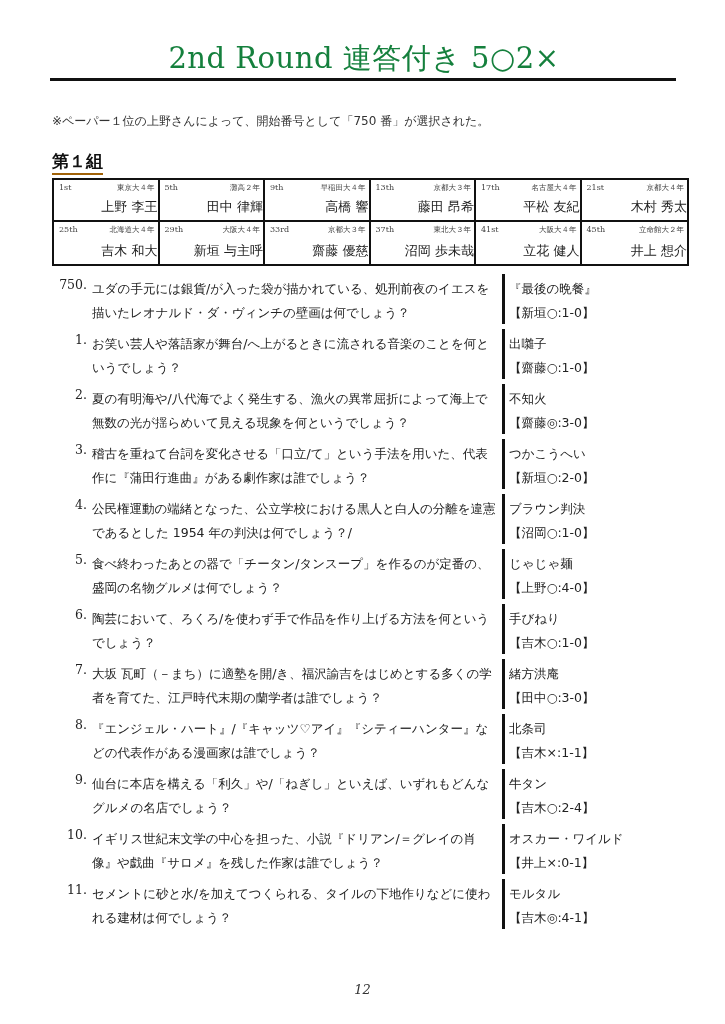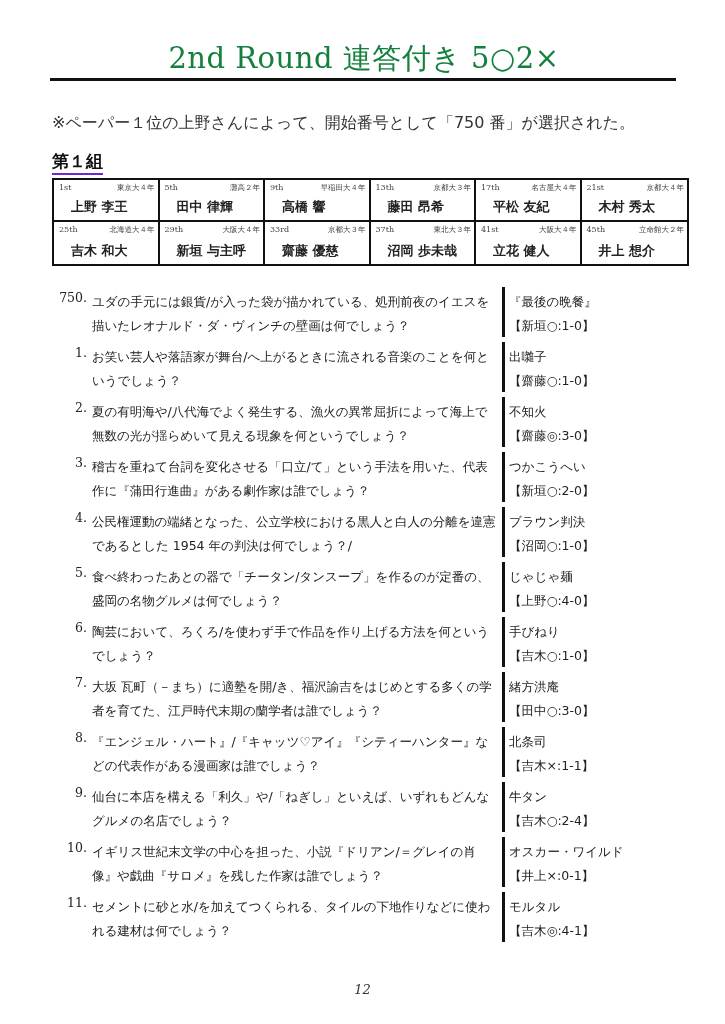--- a/index.html
+++ b/index.html
@@ -9,48 +9,48 @@
   }
   .title {
     position: absolute; left: 52px; top: 38px; width: 624px;
     text-align: center; font-family: "DejaVu Serif", serif;
     font-size: 29px; line-height: 40px; color: #15803d; letter-spacing: 0.5px;
   }
   .title-rule {
     position: absolute; left: 50px; top: 78px; width: 626px; height: 3px; background: #111;
   }
   .note {
-    position: absolute; left: 52px; top: 113px; font-size: 16px; color: #333;
+    position: absolute; left: 52px; top: 113px; font-size: 12px; color: #333;
   }
   .group-title {
     position: absolute; left: 52px; top: 150px; font-size: 17px; font-weight: bold; color: #111;
-    border-bottom: 2px solid #6d28d9; padding-bottom: 1px; line-height: 22px;
+    border-bottom: 2px solid #a16207; padding-bottom: 1px; line-height: 22px;
   }
   .players {
     position: absolute; left: 52px; top: 178px; width: 637px; height: 88px;
     border: 2px solid #111; box-sizing: border-box;
     display: grid; grid-template-columns: repeat(6, 1fr); grid-template-rows: 1fr 1fr;
   }
   .cell {
     border-right: 2px solid #111; border-bottom: 2px solid #111; position: relative; box-sizing: border-box;
   }
   .cell:nth-child(6n) { border-right: none; }
   .cell:nth-child(n+7) { border-bottom: none; }
   .cell .rank {
     position: absolute; left: 5px; top: 3px; font-size: 8px; font-family: "DejaVu Serif", serif; color: #444;
   }
   .cell .school {
     position: absolute; right: 3px; top: 3px; font-size: 7.5px; color: #444;
   }
   .cell .pname {
-    position: absolute; left: 17px; right: 0; bottom: 4px; text-align: left; font-size: 13px; color: #222; font-weight: bold;
+    position: absolute; left: 0; right: 0; bottom: 4px; text-align: right; font-size: 13px; color: #222;
   }
   .qlist { position: absolute; left: 0; top: 274px; width: 725px; }
   .q {
-    position: absolute; left: 0; width: 725px; height: 52px; margin-top: 13px;
+    position: absolute; left: 0; width: 725px; height: 52px;
   }
   .q .num {
     position: absolute; right: 638px; top: 3px; font-size: 12.5px; font-family: "DejaVu Serif", serif; text-align: right;
     color: #222;
   }
   .q .text {
     position: absolute; left: 92px; top: 3px; width: 408px; font-size: 12.5px; line-height: 24px; color: #222;
   }
   .q .bar {
     position: absolute; left: 502px; top: 0; width: 3px; height: 50px; background: #111;

